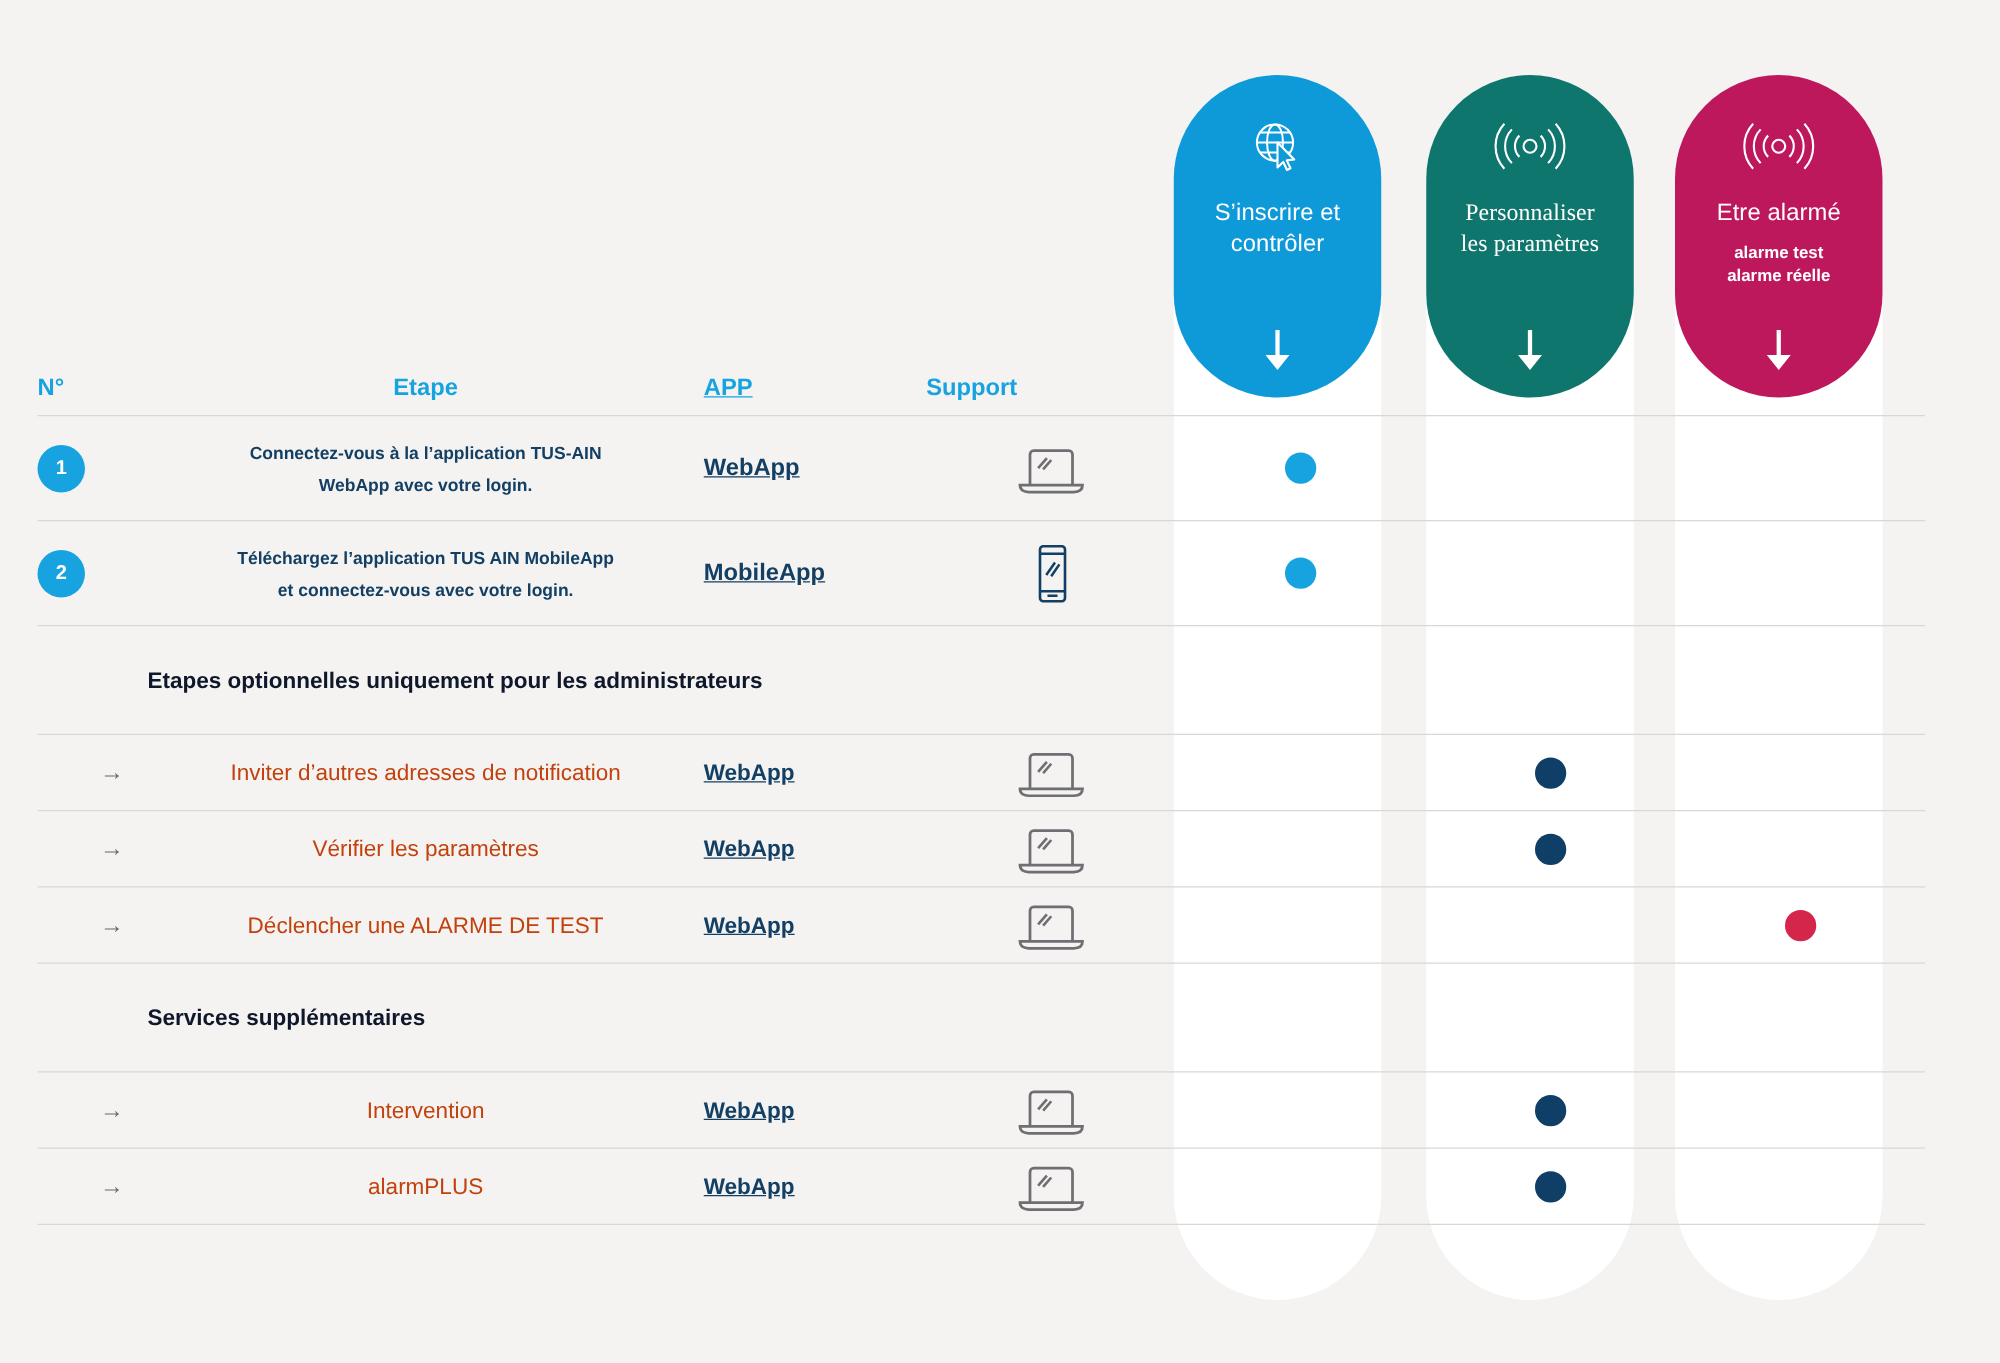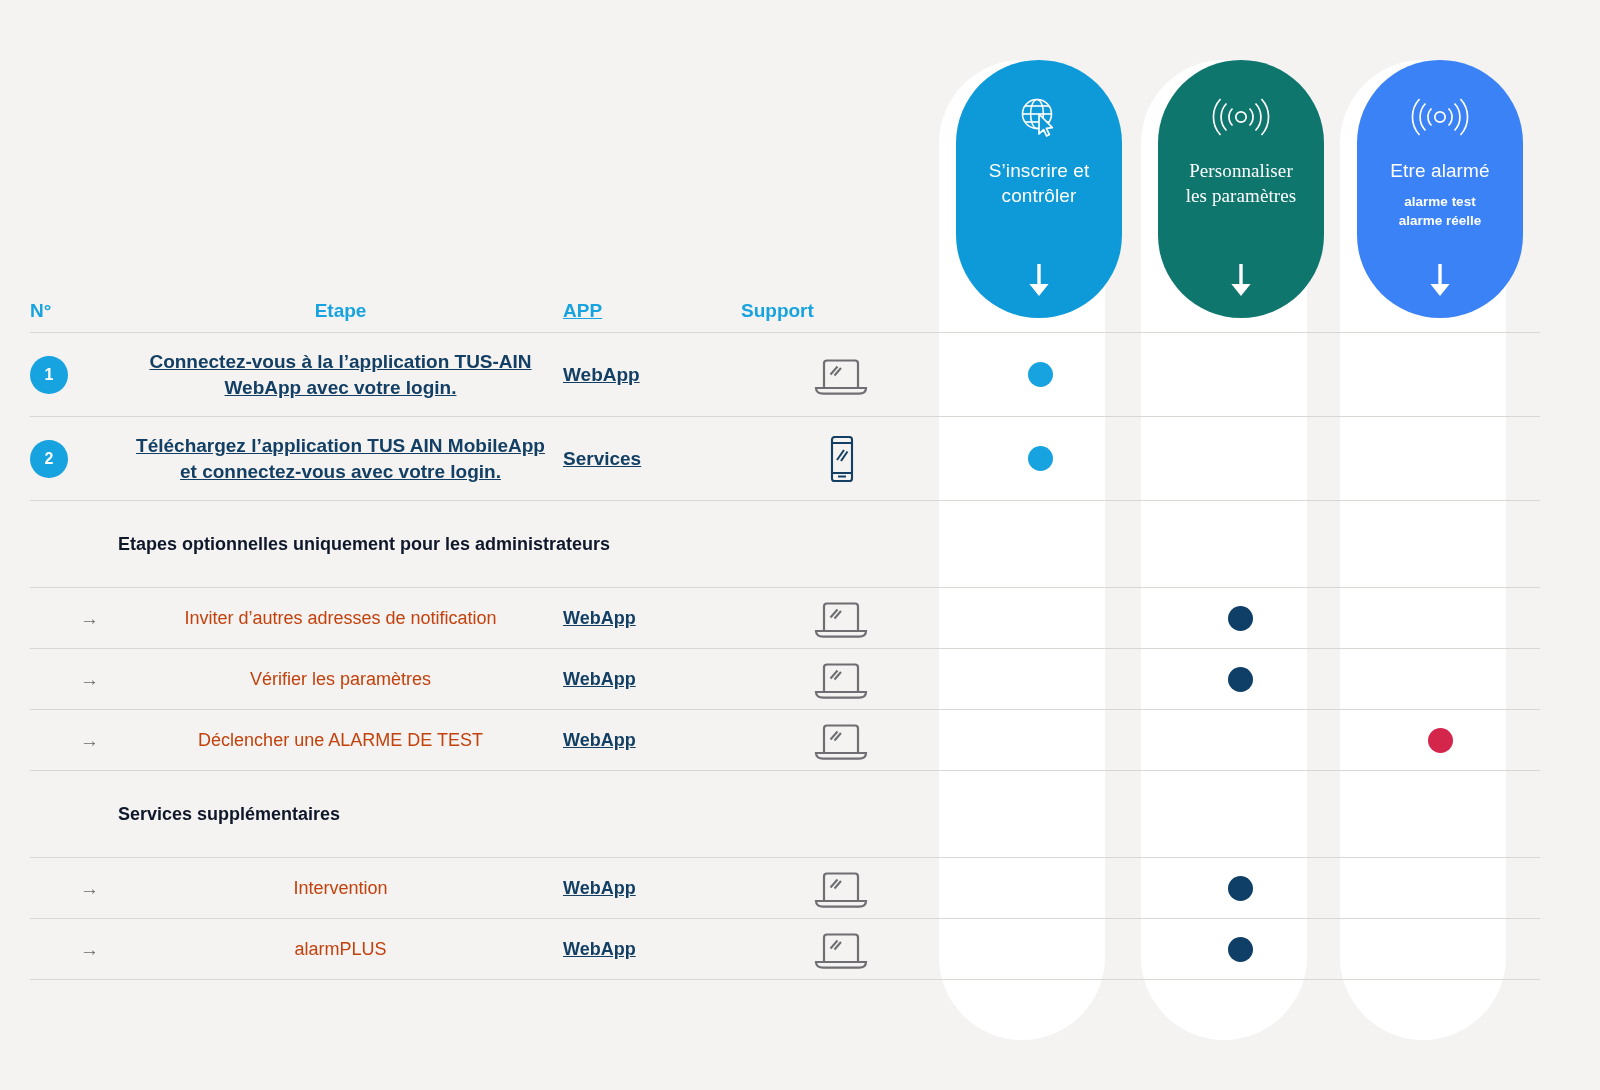--- a/index.html
+++ b/index.html
@@ -31,39 +31,39 @@
     border-radius: 83px;
   }
   .band.b1 { left: 939px; }
   .band.b2 { left: 1141px; }
   .band.b3 { left: 1340px; }
 
   
   .pills {
     position: absolute;
     top: 60px;
-    left: 17px;
+    left: 0;
     width: 1416px;
     height: 260px;
     z-index: 5;
   }
   .pill {
     position: absolute;
     top: 0;
     width: 166px;
     height: 258px;
     border-radius: 83px;
     color: #ffffff;
     text-align: center;
     box-sizing: border-box;
     padding-top: 30px;
   }
   .pill.p1 { left: 939px; background: #0e9ad9; }
   .pill.p2 { left: 1141px; background: #0f766e; font-family: Liberation Serif, serif; }
-  .pill.p3 { left: 1340px; background: #3b82f6; }
+  .pill.p3 { left: 1340px; background: #be185d; }
 
   .pill-icon {
     height: 54px;
     display: flex;
     align-items: center;
     justify-content: center;
   }
   .pill-title {
     margin-top: 14px;
     font-size: 19px;
@@ -131,24 +131,23 @@
     color: #fff;
     display: flex;
     align-items: center;
     justify-content: center;
     font-size: 16px;
     font-weight: 600;
     margin-left: 0px;
   }
   .step-main {
     color: #123f63;
-    font-size: 19px;
+    font-size: 14px;
     line-height: 26px;
     font-weight: 700;
-    text-decoration: underline;
   }
   .app-main {
     color: #123f63;
     font-size: 19px;
     font-weight: 700;
   }
 
   
   .srow { height: 86px; }
   .sect-title {
@@ -318,21 +317,21 @@
   <div class="rule"></div>
 
   <div class="row mrow">
     <div class="c-num">
       <div class="badge">2</div>
     </div>
     <div class="c-step step-main">
       <div>Téléchargez l’application TUS AIN MobileApp</div>
       <div>et connectez-vous avec votre login.</div>
     </div>
-    <div class="c-app app-main">Services</div>
+    <div class="c-app app-main">MobileApp</div>
     <div class="c-sup">
       <div class="sup-icon">
         <svg width="40" height="52" viewBox="0 0 40 52" fill="none">
           <rect x="11" y="4" width="20" height="44" rx="2.6" stroke="#123f63" stroke-width="2.1" fill="none"></rect>
           <line x1="11" y1="10" x2="31" y2="10" stroke="#123f63" stroke-width="2"></line>
           <line x1="11" y1="40" x2="31" y2="40" stroke="#123f63" stroke-width="2"></line>
           <line x1="17" y1="43.5" x2="25" y2="43.5" stroke="#123f63" stroke-width="2"></line>
           <line x1="16" y1="27" x2="23" y2="17" stroke="#123f63" stroke-width="2"></line>
           <line x1="20" y1="28" x2="26.5" y2="18.5" stroke="#123f63" stroke-width="2"></line>
         </svg>

